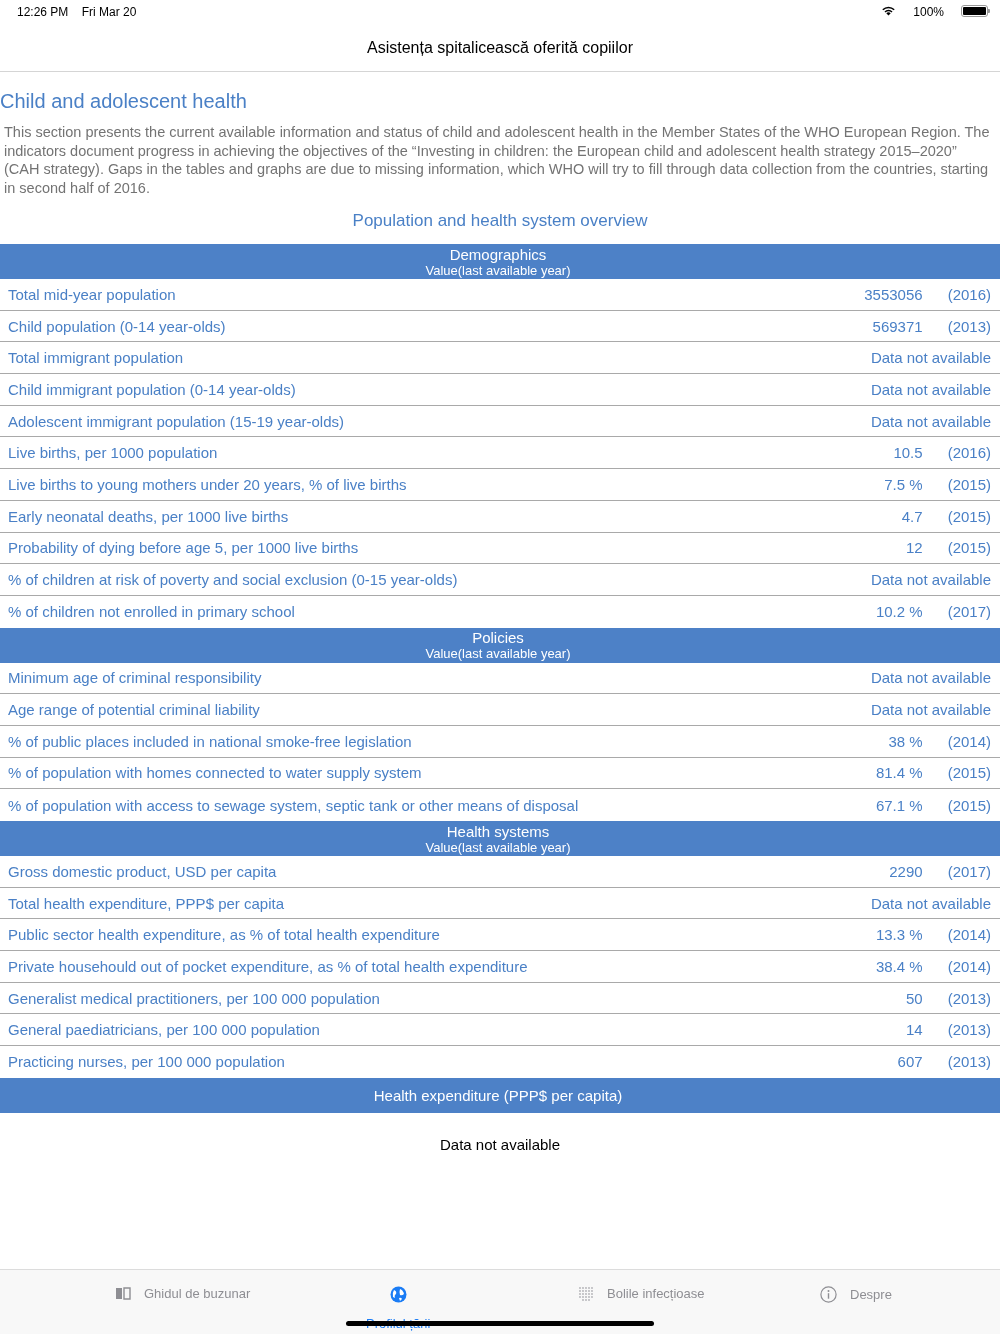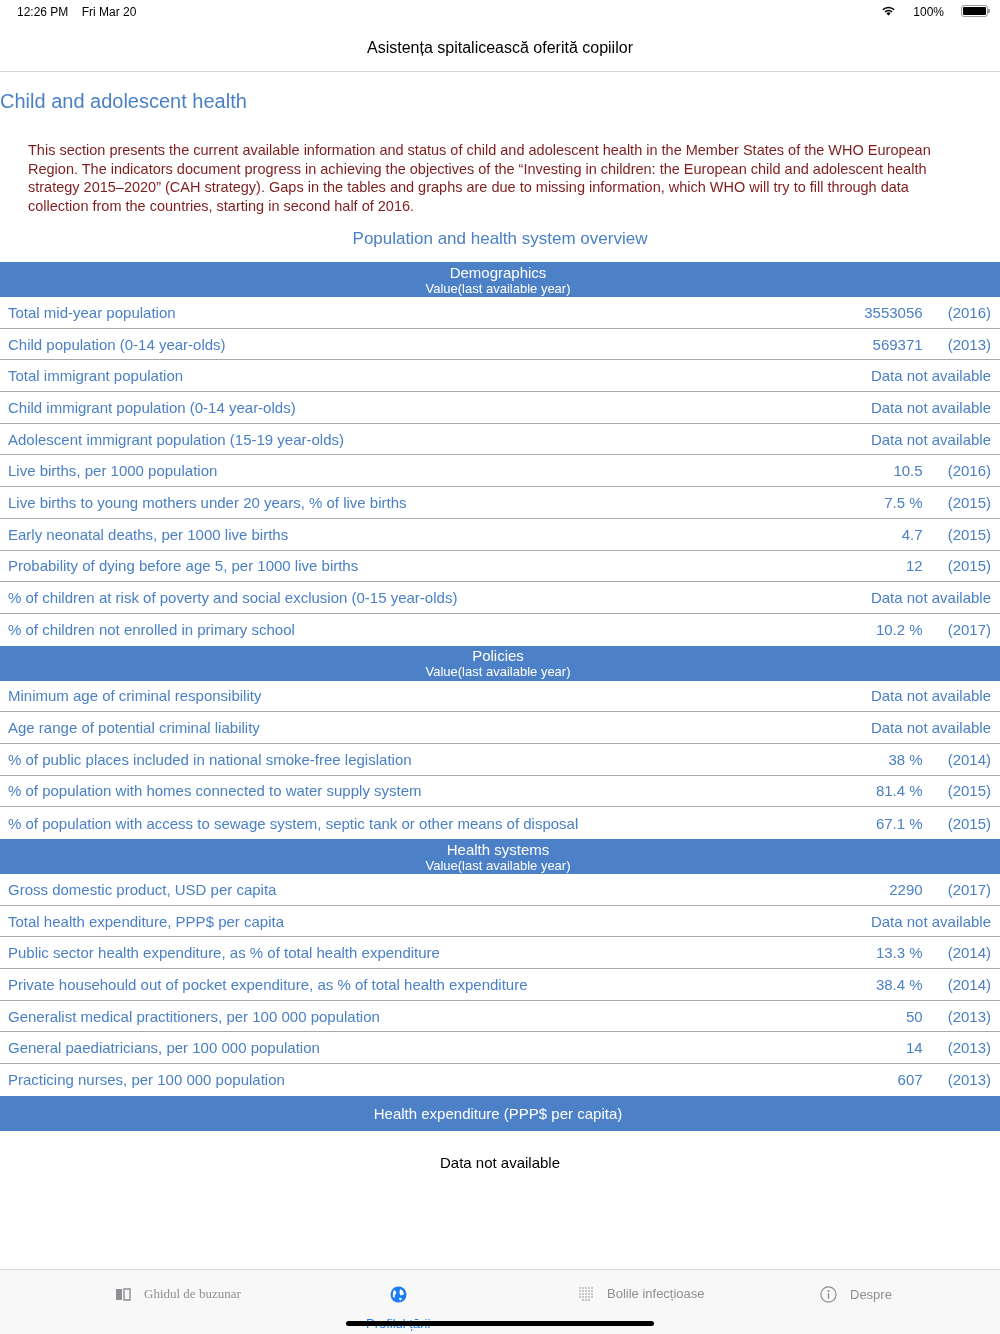--- a/index.html
+++ b/index.html
@@ -13,21 +13,21 @@
     .wifi-icon { width: 15px; height: 11px; }
     .battery-icon { width: 27px; height: 12px; border: 1px solid #999; border-radius: 3px; padding: 1px; position: relative; }
     .battery-icon .fill { background: #000; width: 100%; height: 100%; border-radius: 1px; }
     .battery-icon::after { content: ""; position: absolute; right: -3px; top: 3px; width: 2px; height: 4px; background: #999; border-radius: 0 1px 1px 0; }
 
     .nav-bar { position: absolute; top: 24px; left: 0; width: 1000px; height: 48px; border-bottom: 1px solid #d5d5d5; display: flex; align-items: center; justify-content: center; }
     .nav-title { font-size: 16px; font-weight: 500; color: #000; }
 
     .content { position: absolute; top: 73px; left: 0; width: 1000px; height: 1196px; overflow: hidden; }
     .page-title { text-align: left; color: #4a80c6; font-size: 20px; font-weight: 500; margin-top: 17px; height: 26px; }
-    .intro { color: #7f1d1d; font-size: 14.5px; line-height: 18.5px; padding: 0 28px; margin-top: 25px; }
+    .intro { color: #737373; font-size: 14.5px; line-height: 18.5px; padding: 0 4px; margin-top: 7px; }
     .sub-title { text-align: center; color: #4a80c6; font-size: 17px; font-weight: 500; margin-top: 14px; height: 22px; }
 
     .table { margin-top: 11px; }
     .section-header { background: #4d81c7; height: 35px; display: flex; align-items: center; justify-content: center; padding: 0 12px 0 8px; color: #fff; flex-direction: column; }
     .section-header .sh-title { font-size: 15px; }
     .section-header .sh-value { font-size: 13px; }
     .row { height: 31.7px; border-bottom: 1.5px solid #a9a9a9; display: flex; align-items: center; justify-content: space-between; padding: 0 9px 0 8px; color: #4a80c6; font-size: 15px; }
     .row:last-child { border-bottom: none; }
     .row .value { display: flex; gap: 11px; white-space: pre; }
     .row .val-num { text-align: right; }
@@ -186,21 +186,21 @@
 
   <div class="section-header">
     <span class="sh-title">Health expenditure (PPP$ per capita)</span>
   </div>
   <div class="chart-empty">
     <span>Data not available</span>
   </div>
 </div>
 
 <div class="tab-bar">
-  <div class="tab" style="left:115px;font-family:Liberation Serif, serif;">
+  <div class="tab" style="left:115px;">
     <svg width="16" height="13" viewBox="0 0 16 13">
       <path d="M1 1 H7 V12 H1 Z" fill="#8e8e93"></path>
       <path d="M9 1 H15 V12 H9 Z" fill="none" stroke="#8e8e93" stroke-width="1.4"></path>
     </svg>
     <span>Ghidul de buzunar</span>
   </div>
   <div class="tab active" style="left:366px;">
     <svg width="17" height="17" viewBox="0 0 17 17">
       <circle cx="8.5" cy="8.5" r="8" fill="#1a7cf5"></circle>
       <path d="M4 4 Q7 5 6 8 Q4 9 5 12 L3 11 Q2 7 4 4 Z" fill="#fff"></path>

